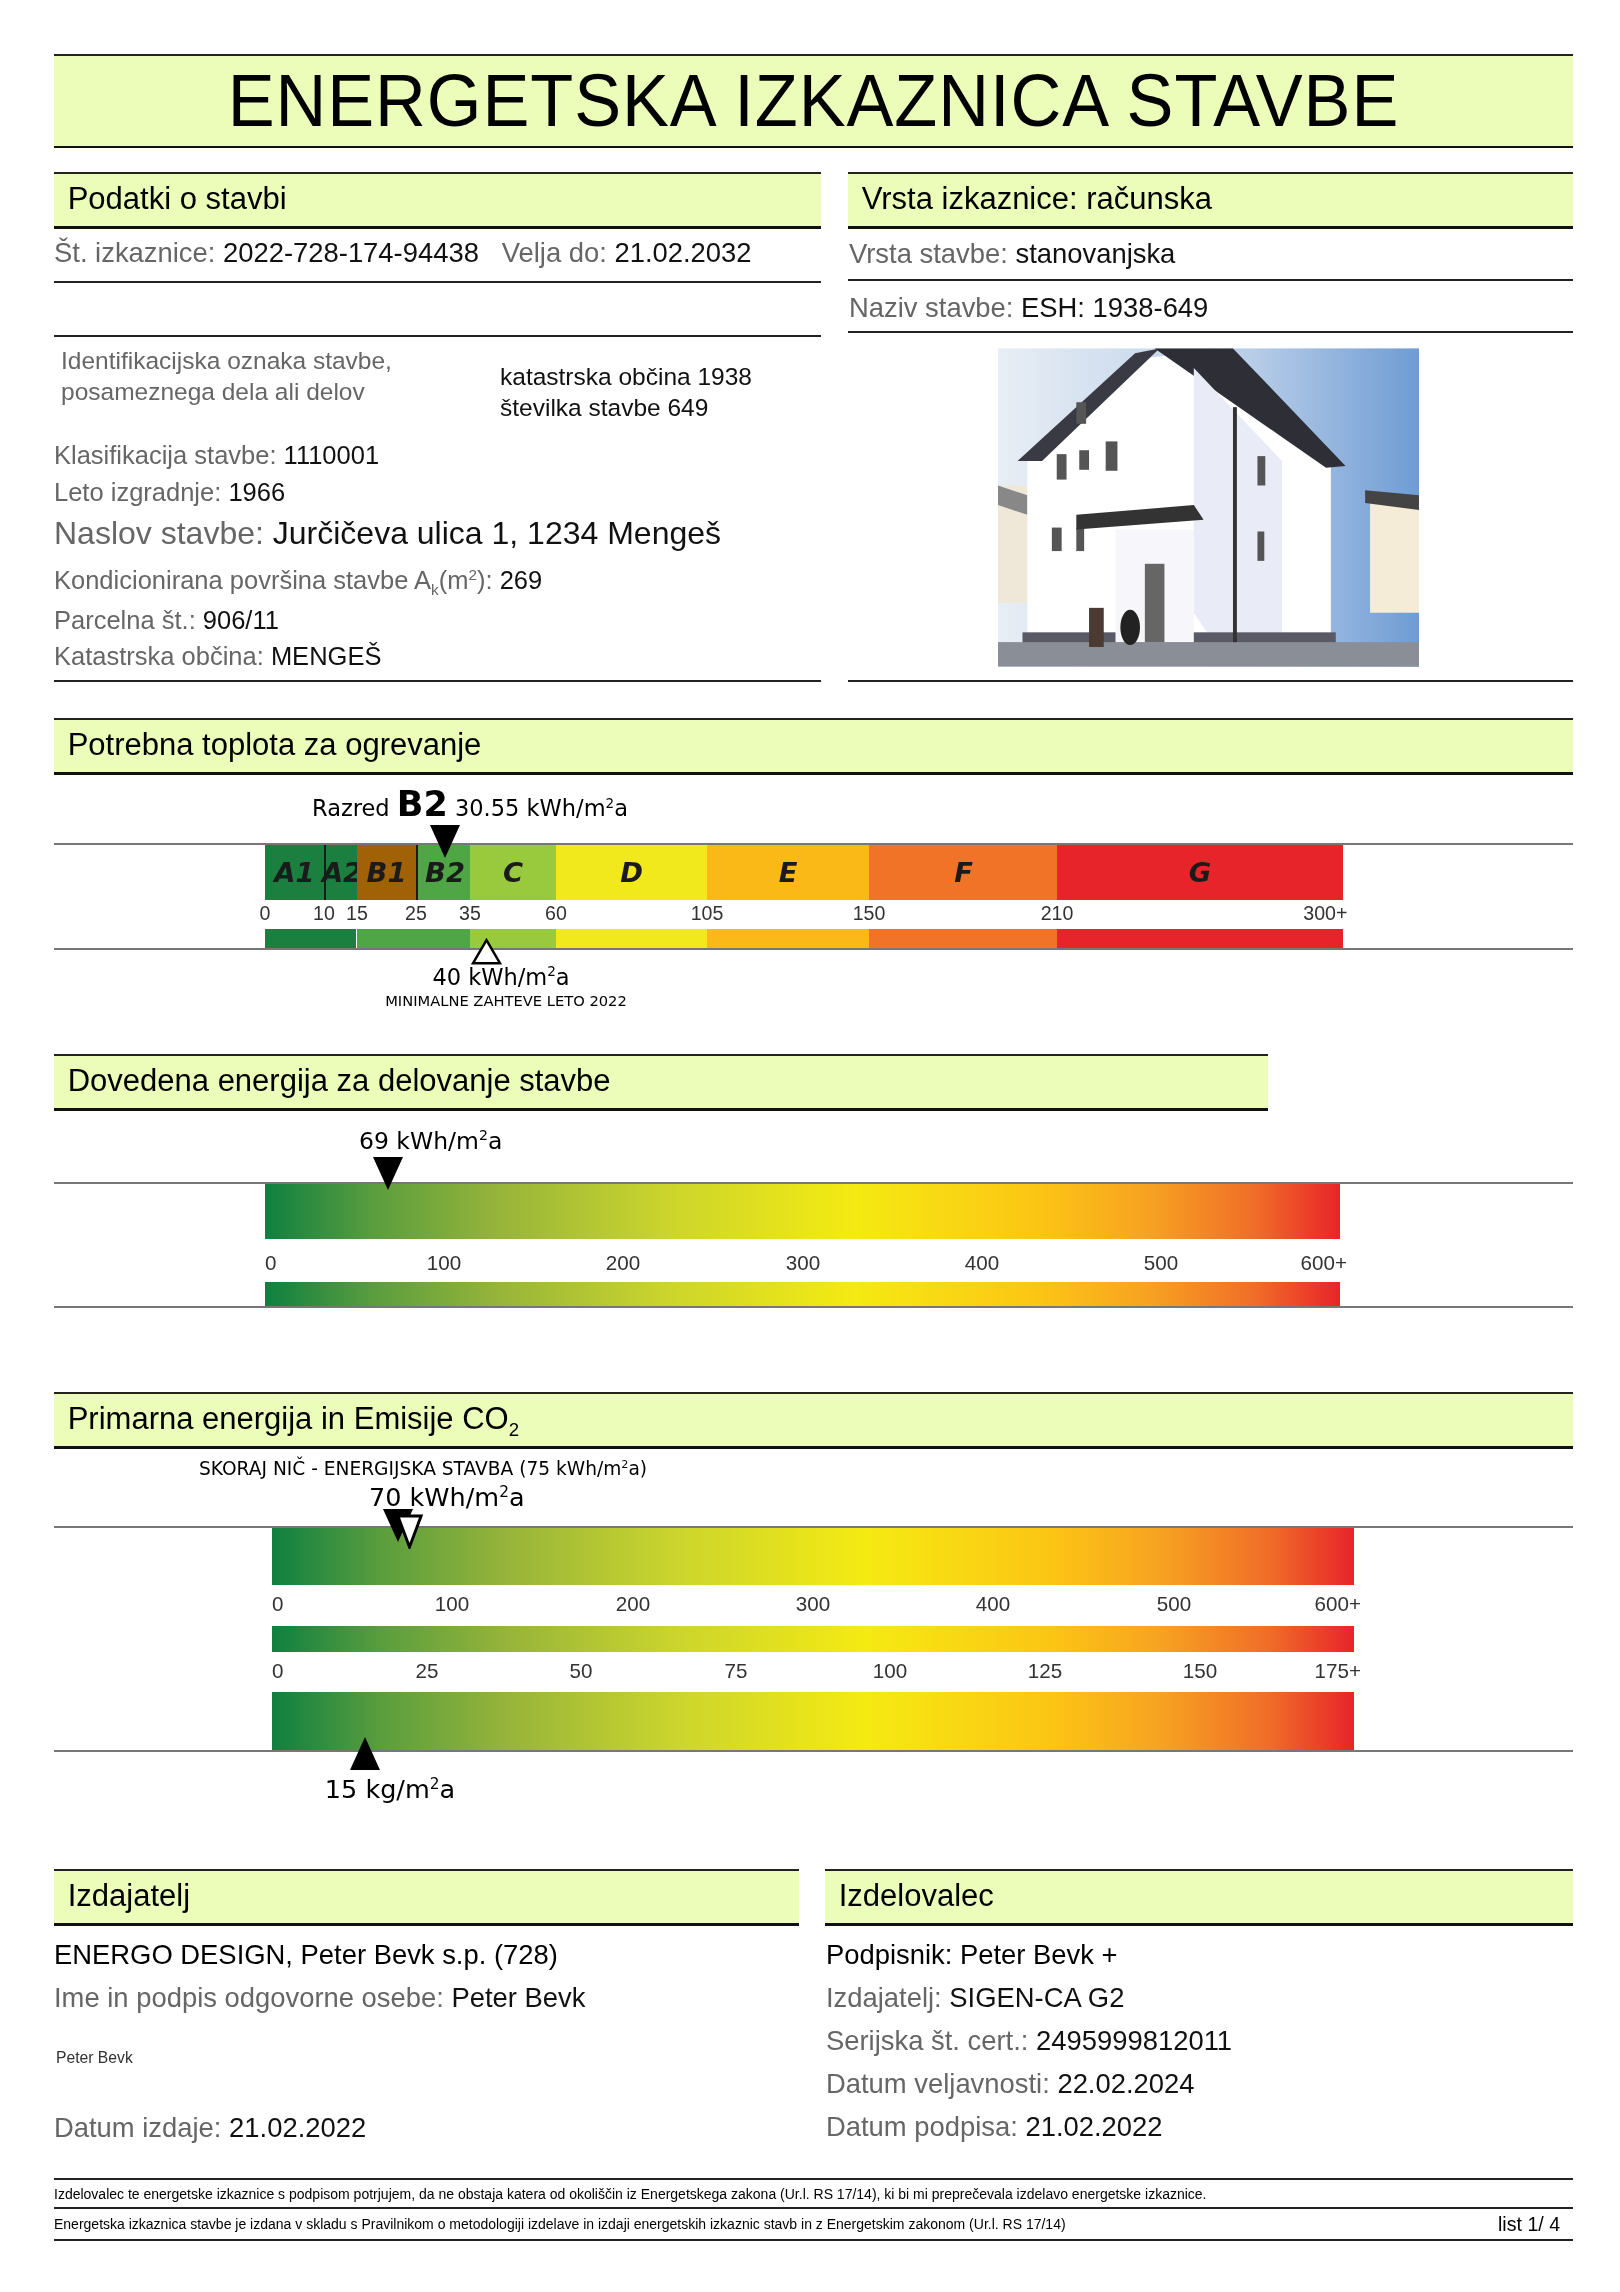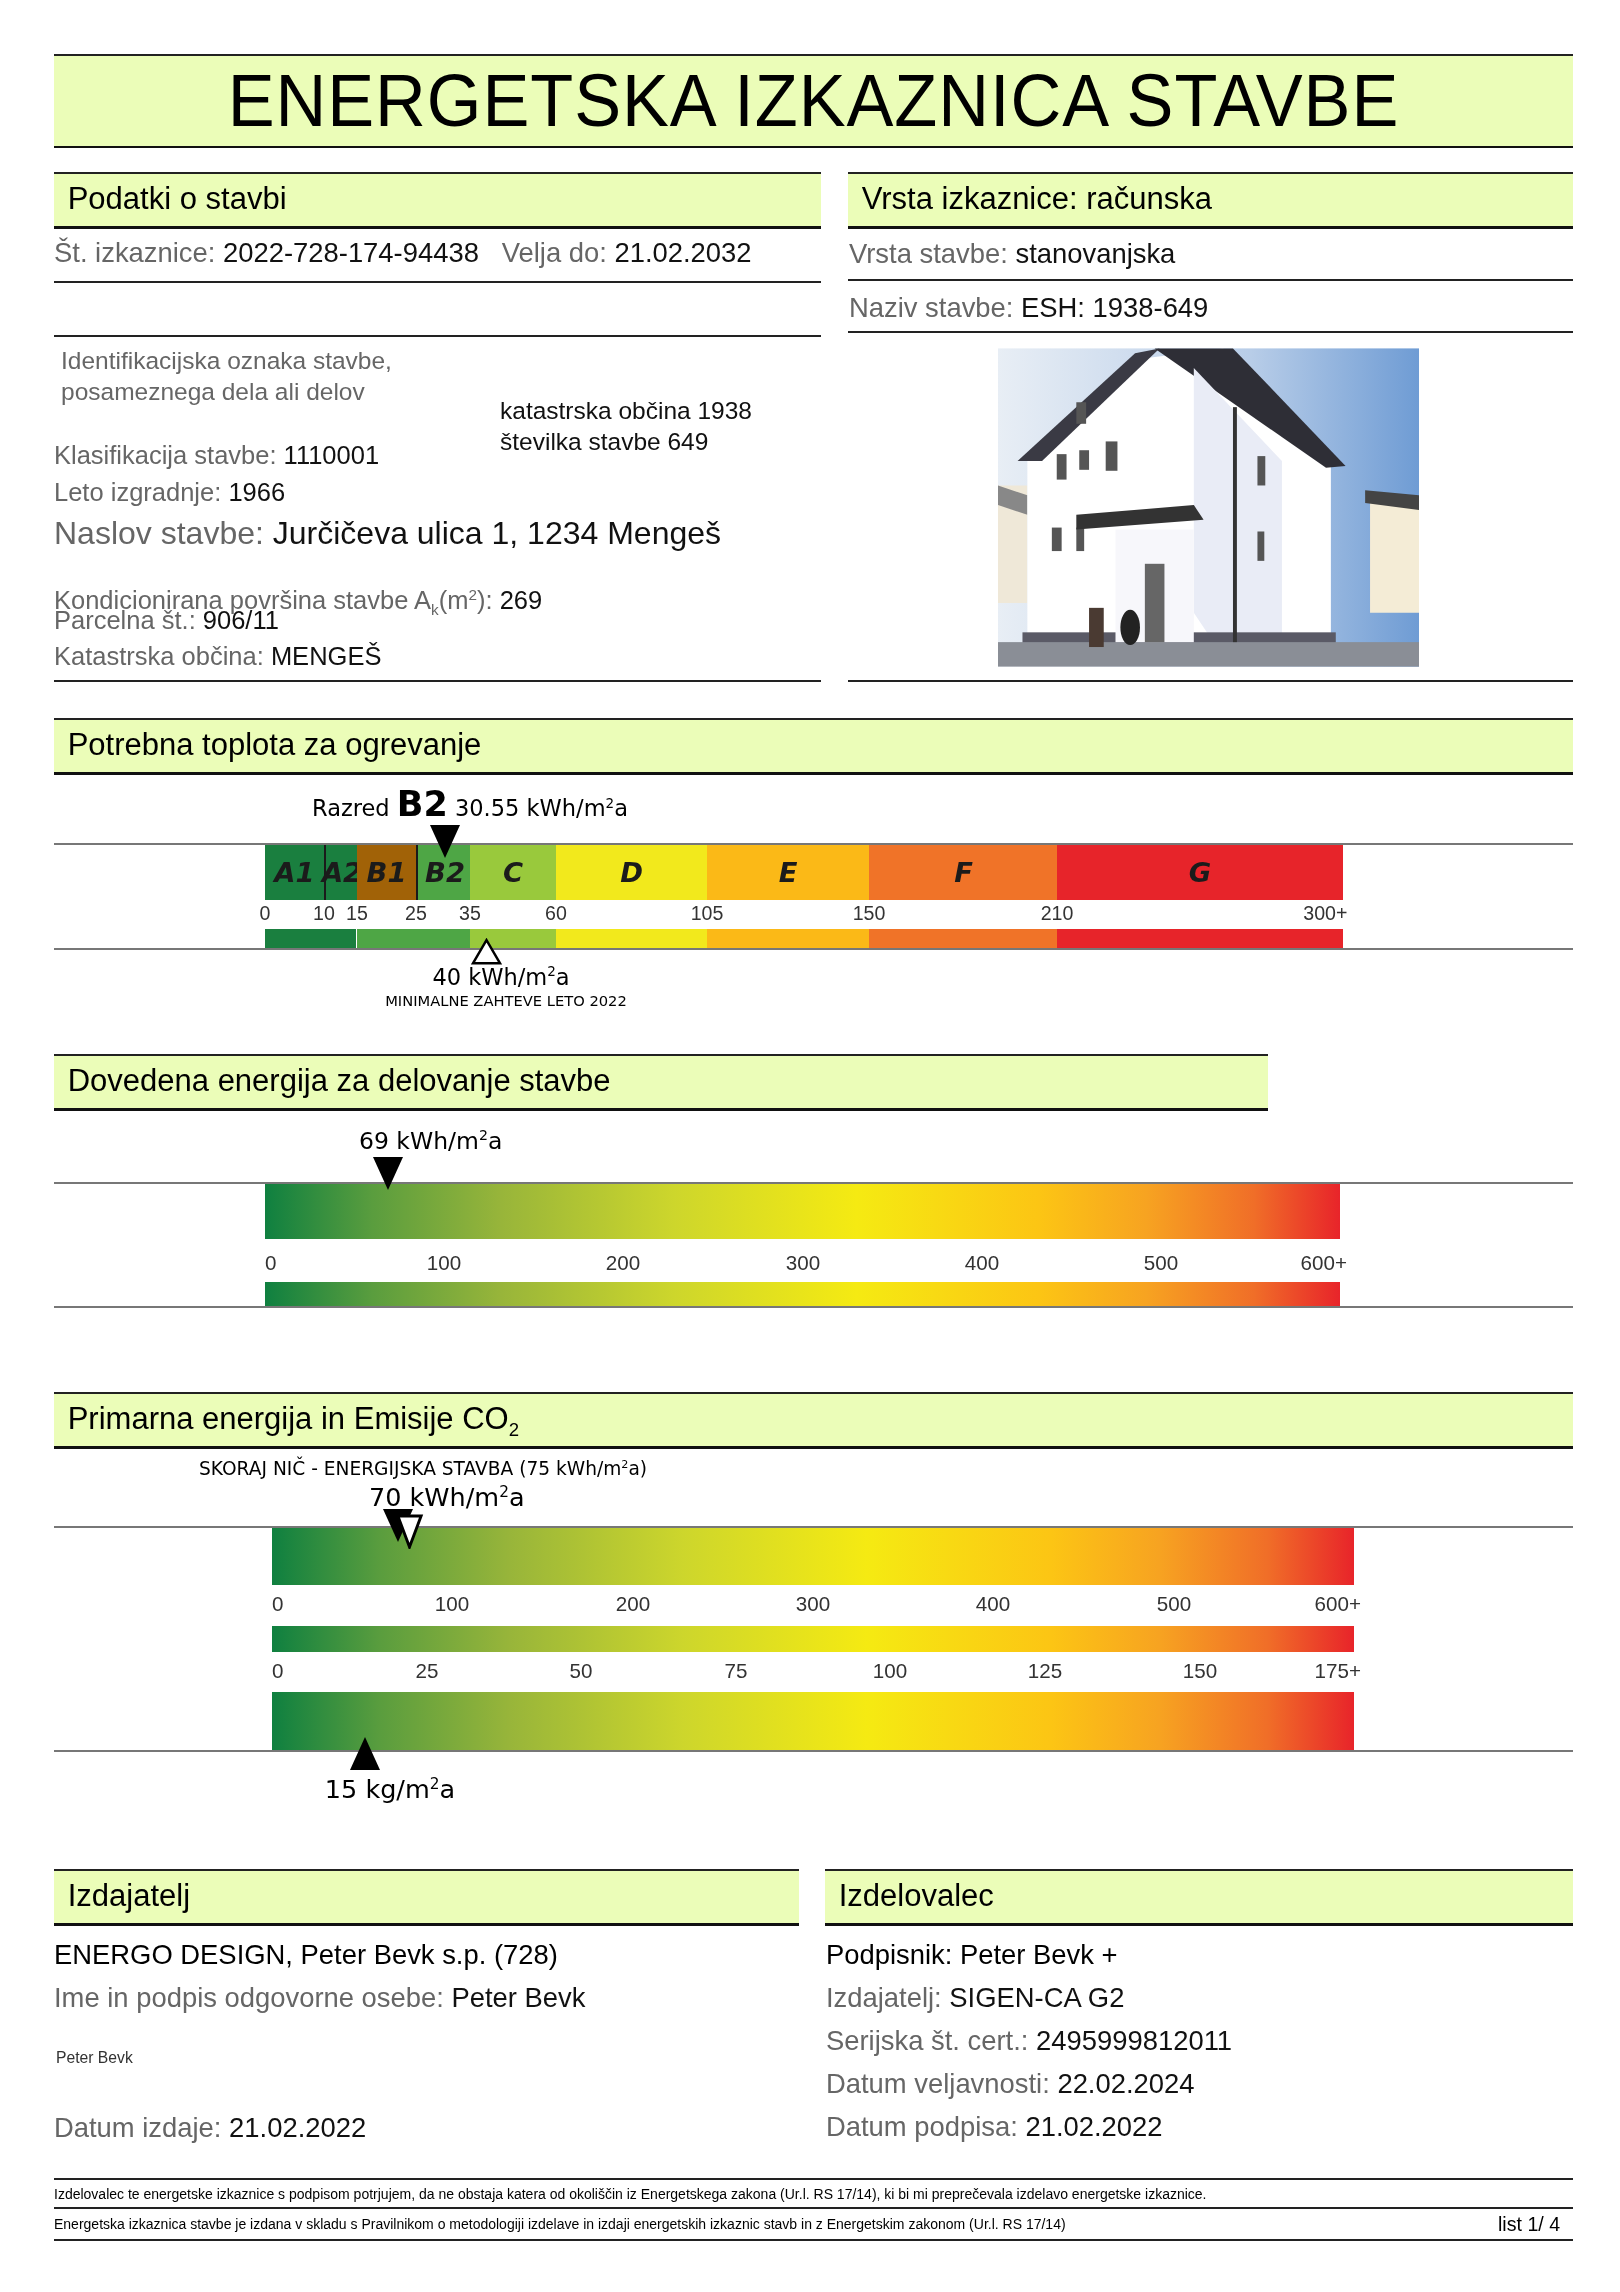--- a/index.html
+++ b/index.html
@@ -38,37 +38,37 @@
   <span class="lbl">Velja do:</span>
   <span class="val">21.02.2032</span>
 </div>
 <div class="rule" style="left:54px; top:281px; width:767px;"></div>
 <div class="rule" style="left:54px; top:335px; width:767px;"></div>
 
 <div class="row" style="left:61px; top:345px; font-size:24.5px; line-height:31px;">
   <div class="lbl">Identifikacijska oznaka stavbe,</div>
   <div class="lbl">posameznega dela ali delov</div>
 </div>
-<div class="row" style="left:500px; top:395px; font-size:24.5px; line-height:31px;">
+<div class="row" style="left:500px; top:361px; font-size:24.5px; line-height:31px;">
   <div class="val">katastrska občina 1938</div>
   <div class="val">številka stavbe 649</div>
 </div>
 <div class="row" style="left:54px; top:441px; font-size:25.5px;">
   <span class="lbl">Klasifikacija stavbe:</span>
   <span class="val">1110001</span>
 </div>
 <div class="row" style="left:54px; top:478px; font-size:25.5px;">
   <span class="lbl">Leto izgradnje:</span>
   <span class="val">1966</span>
 </div>
 <div class="row" style="left:54px; top:515px; font-size:32px;">
   <span class="lbl">Naslov stavbe:</span>
   <span class="val">Jurčičeva ulica 1, 1234 Mengeš</span>
 </div>
-<div class="row" style="left:54px; top:565px; font-size:25.5px;margin-top:20px;">
+<div class="row" style="left:54px; top:565px; font-size:25.5px;">
   <span class="lbl"><span>Kondicionirana površina stavbe A</span><span class="subd">k</span><span>(m</span><span class="sub">2</span><span>):</span></span>
   <span class="val">269</span>
 </div>
 <div class="row" style="left:54px; top:606px; font-size:25.5px;">
   <span class="lbl">Parcelna št.:</span>
   <span class="val">906/11</span>
 </div>
 <div class="row" style="left:54px; top:642px; font-size:25.5px;">
   <span class="lbl">Katastrska občina:</span>
   <span class="val">MENGEŠ</span>

